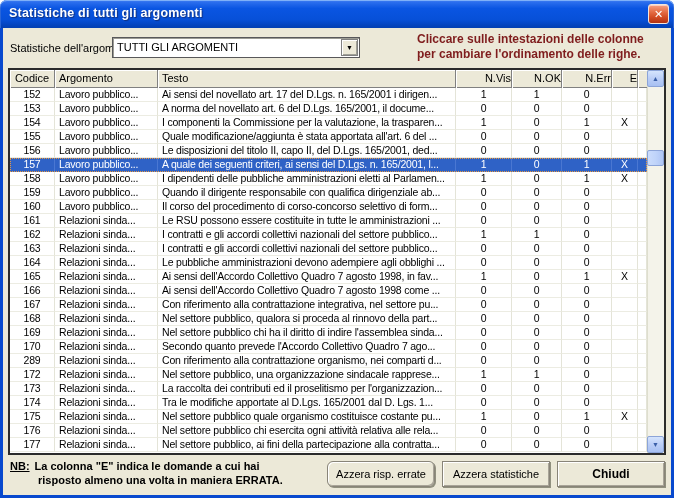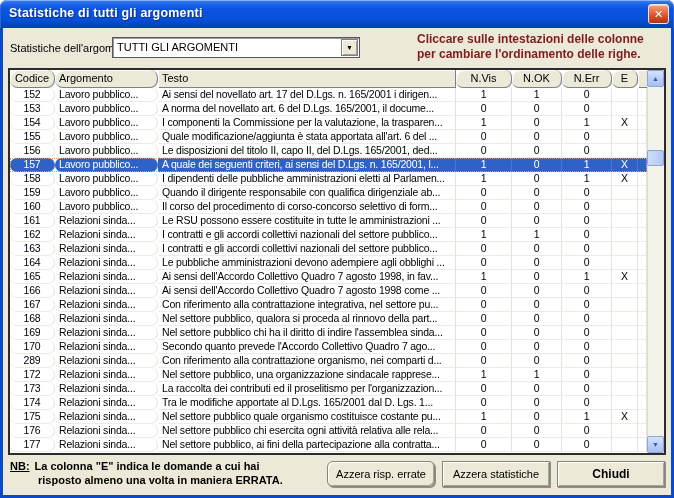--- a/index.html
+++ b/index.html
@@ -60,23 +60,23 @@
     position:absolute; left:5px; top:40px; width:658px; height:387px;
     background:#fff; border:2px solid #2b2b2b;
   }
   .header-row { position:absolute; left:0; top:0; height:18px; width:637px; display:flex; }
   .hcell {
     height:18px; background:#ECE9D8; font-size:11px; color:#000;
     border-right:1px solid #808080;
     box-shadow:inset 1px 1px 0 #fff, inset 0 -1px 0 #808080;
     padding:2px 4px 0 4px; white-space:nowrap; overflow:hidden; cursor:pointer;
   }
-  .hcell.num { text-align:center; padding-left:0; padding-right:0;border-radius:7px; }
-  .c-codice   { width:45px; text-align:center;border-radius:8px; }
-  .c-argomento{ width:103px;border-radius:8px; }
+  .hcell.num { text-align:right; padding-left:0; padding-right:0; }
+  .c-codice   { width:45px; text-align:center; }
+  .c-argomento{ width:103px; }
   .c-testo    { width:298px; }
   .c-nvis     { width:56px; }
   .c-nok      { width:50px; }
   .c-nerr     { width:50px; }
   .c-e        { width:26px; }
   .c-filler   { width:9px;  border-right:none; }
 
   .rows { position:absolute; left:0; top:18px; width:637px; height:364px; overflow:hidden; }
   .row { display:flex; height:14px; cursor:default; }
   .cell {

